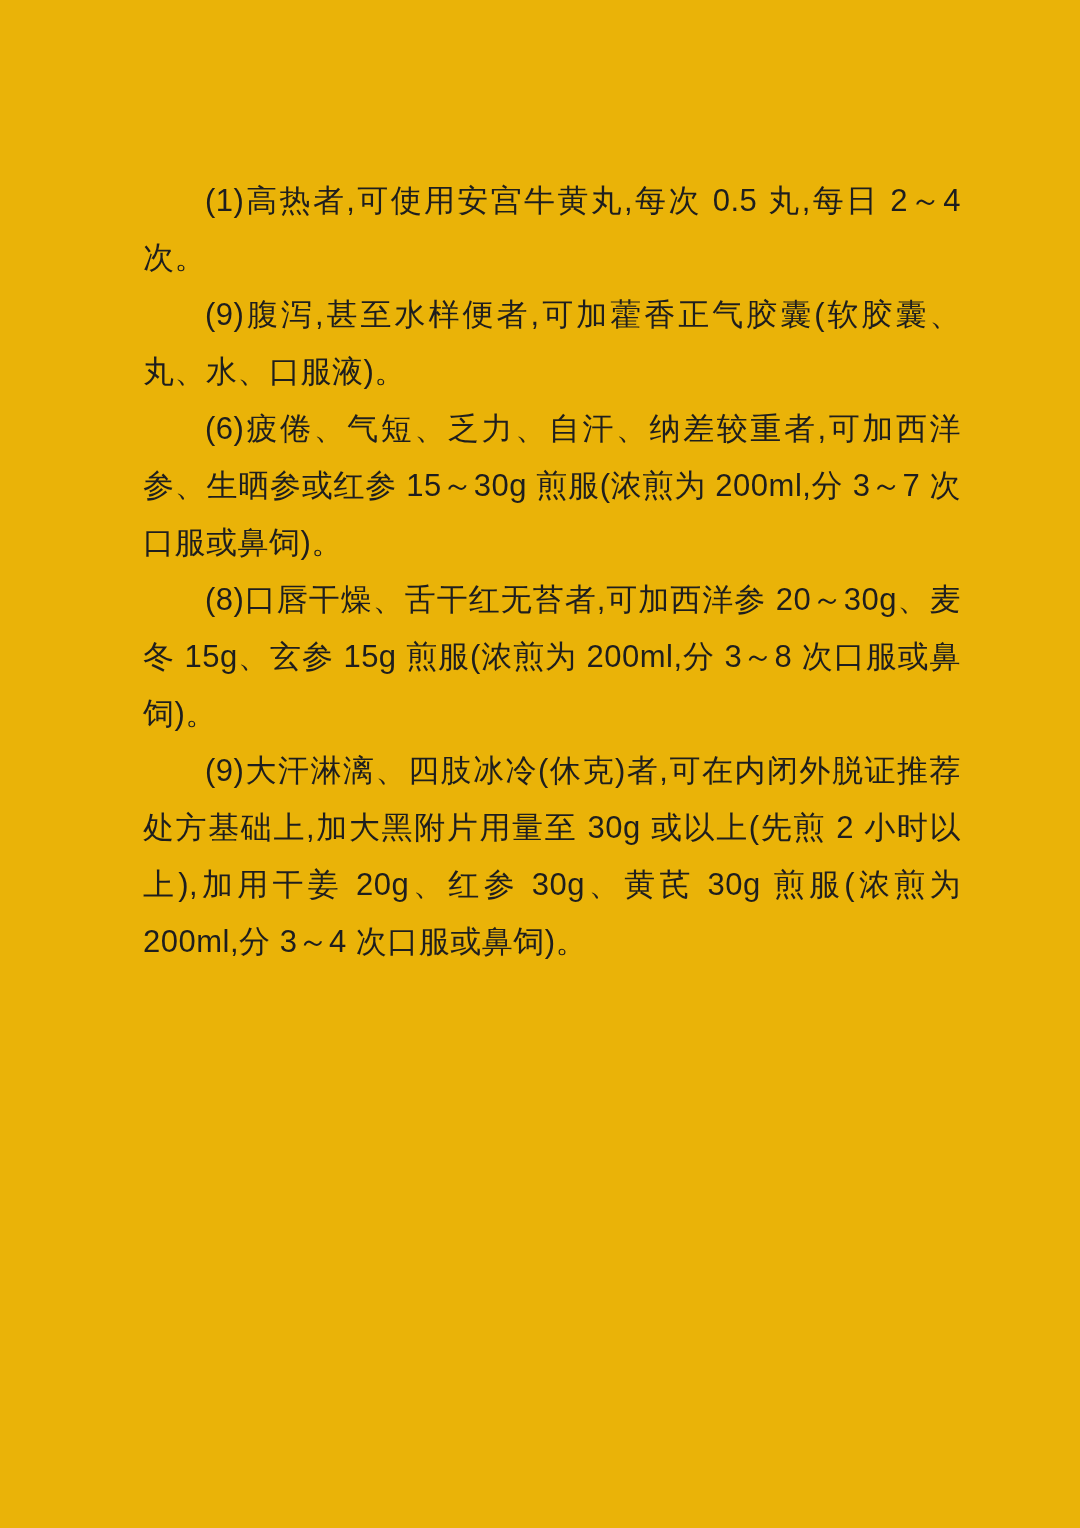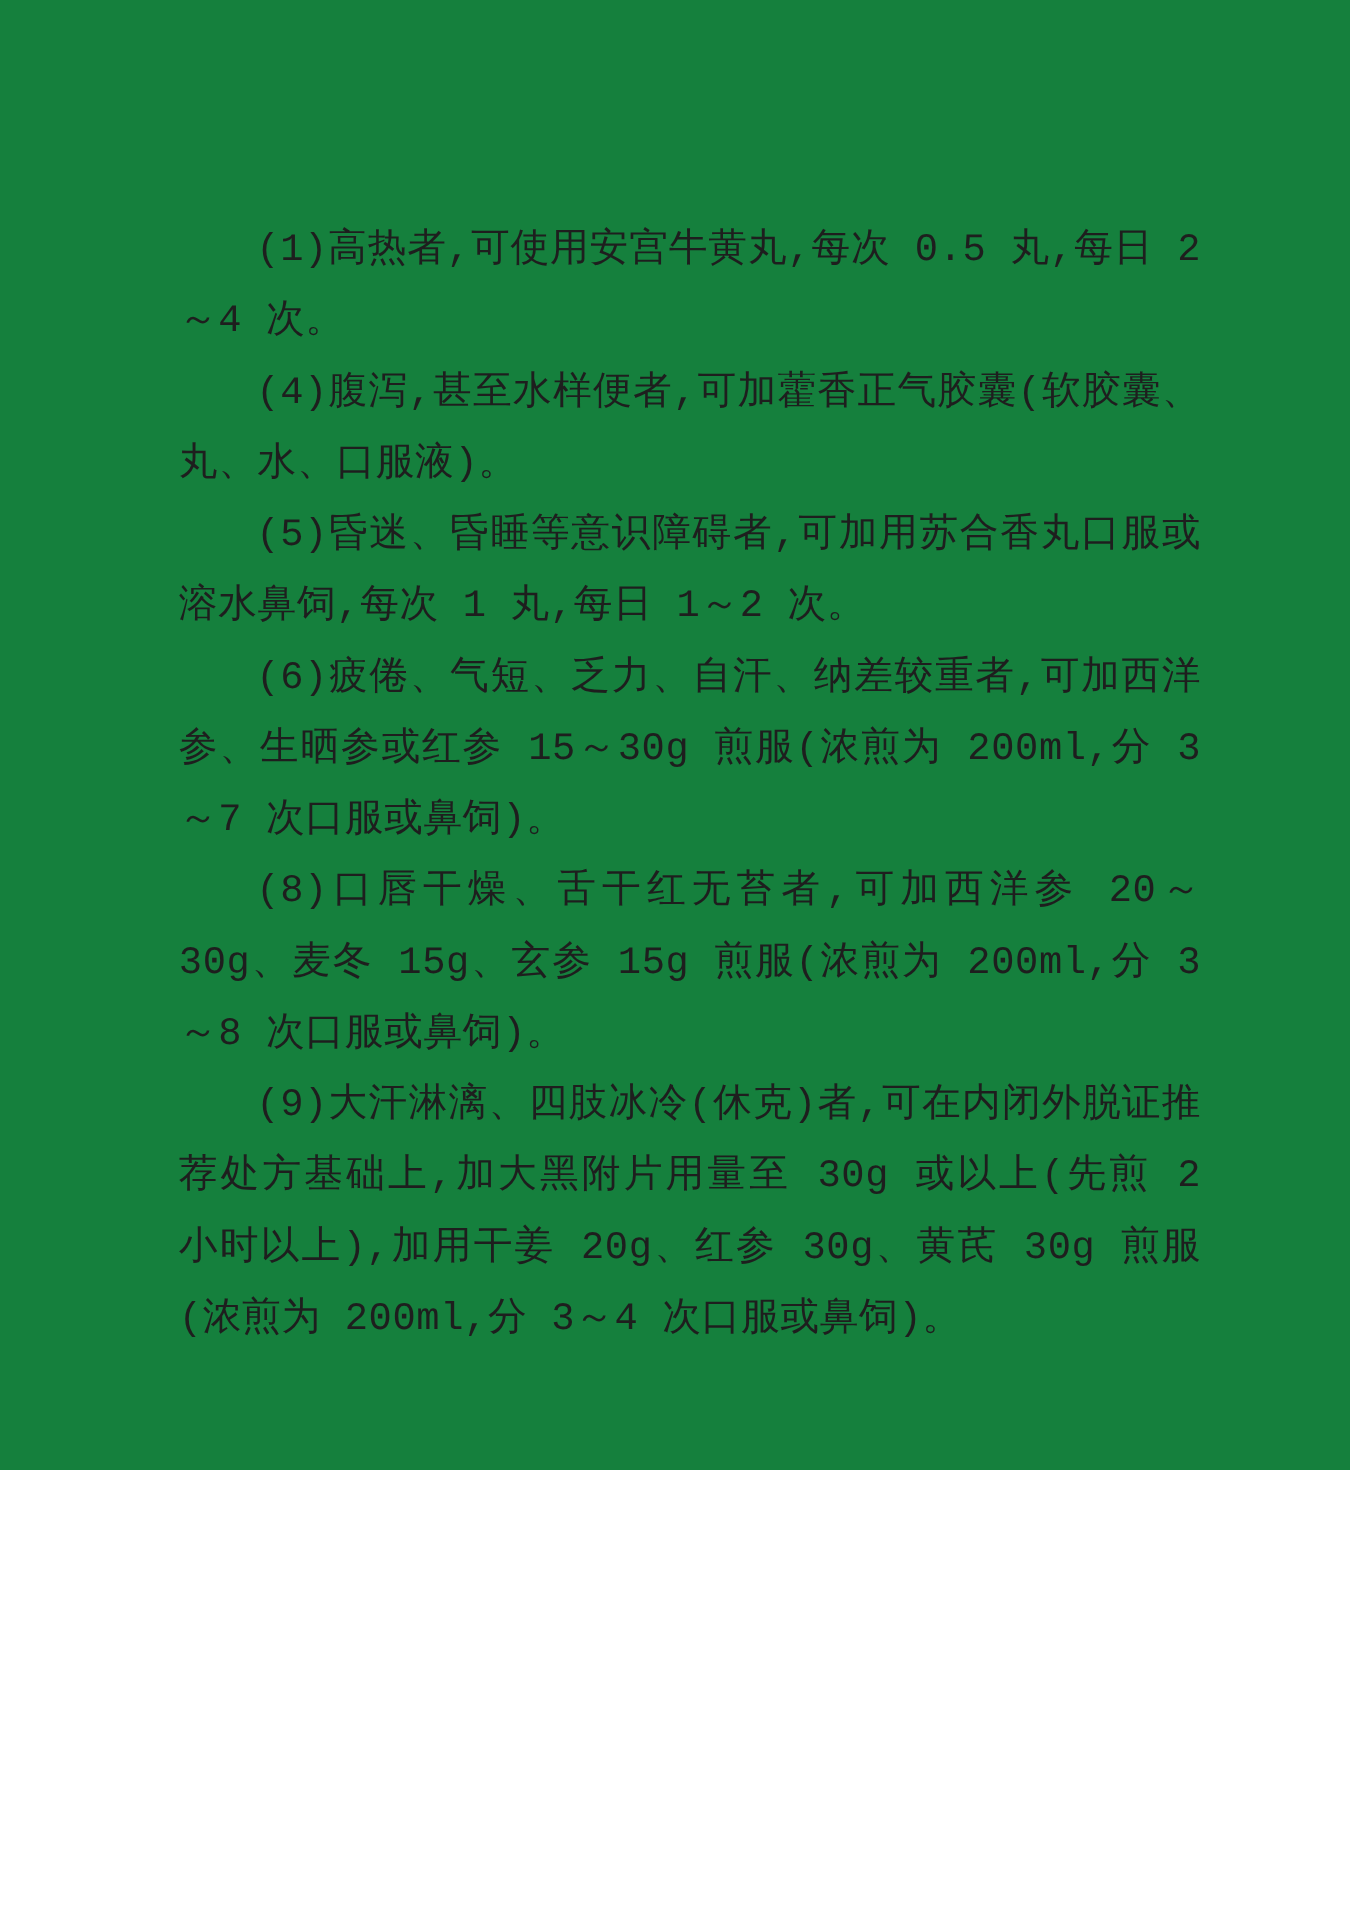--- a/index.html
+++ b/index.html
@@ -3,24 +3,24 @@
 <meta charset="utf-8">
 <style>
   html, body {
     margin: 0;
     padding: 0;
     background: #ffffff;
   }
   .page {
     position: relative;
     width: 1080px;
-    height: 1176px;
-    background: #15803d;
+    height: 1528px;
+    background: #eab308;
     overflow: hidden;
-    font-family: Liberation Mono, monospace;
+    font-family: Liberation Sans, sans-serif;
   }
   .text-block {
     position: absolute;
     left: 143px;
     top: 172px;
     width: 818px;
     font-size: 31px;
     line-height: 57px;
     color: #1e1e1e;
     text-align: justify;
@@ -32,20 +32,19 @@
     padding: 0;
     text-indent: 2em;
   }
 </style>
 </head>
 <body>
 
 <div class="page">
   <div class="text-block">
     <p class="para">(1)高热者,可使用安宫牛黄丸,每次 0.5 丸,每日 2～4 次。</p>
-    <p class="para">(4)腹泻,甚至水样便者,可加藿香正气胶囊(软胶囊、丸、水、口服液)。</p>
-    <p class="para">(5)昏迷、昏睡等意识障碍者,可加用苏合香丸口服或溶水鼻饲,每次 1 丸,每日 1～2 次。</p>
+    <p class="para">(9)腹泻,甚至水样便者,可加藿香正气胶囊(软胶囊、丸、水、口服液)。</p>
     <p class="para">(6)疲倦、气短、乏力、自汗、纳差较重者,可加西洋参、生晒参或红参 15～30g 煎服(浓煎为 200ml,分 3～7 次口服或鼻饲)。</p>
     <p class="para">(8)口唇干燥、舌干红无苔者,可加西洋参 20～30g、麦冬 15g、玄参 15g 煎服(浓煎为 200ml,分 3～8 次口服或鼻饲)。</p>
     <p class="para">(9)大汗淋漓、四肢冰冷(休克)者,可在内闭外脱证推荐处方基础上,加大黑附片用量至 30g 或以上(先煎 2 小时以上),加用干姜 20g、红参 30g、黄芪 30g 煎服(浓煎为 200ml,分 3～4 次口服或鼻饲)。</p>
 
   </div>
 </div>
 
 </body></html>

